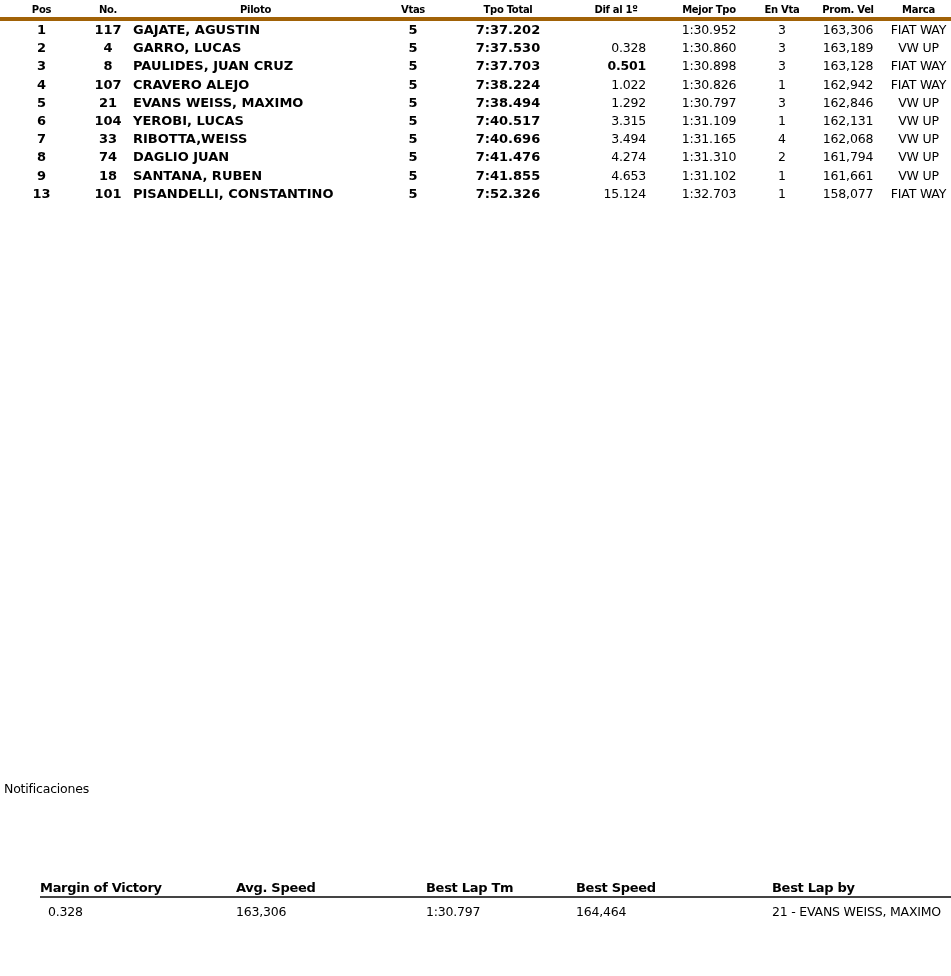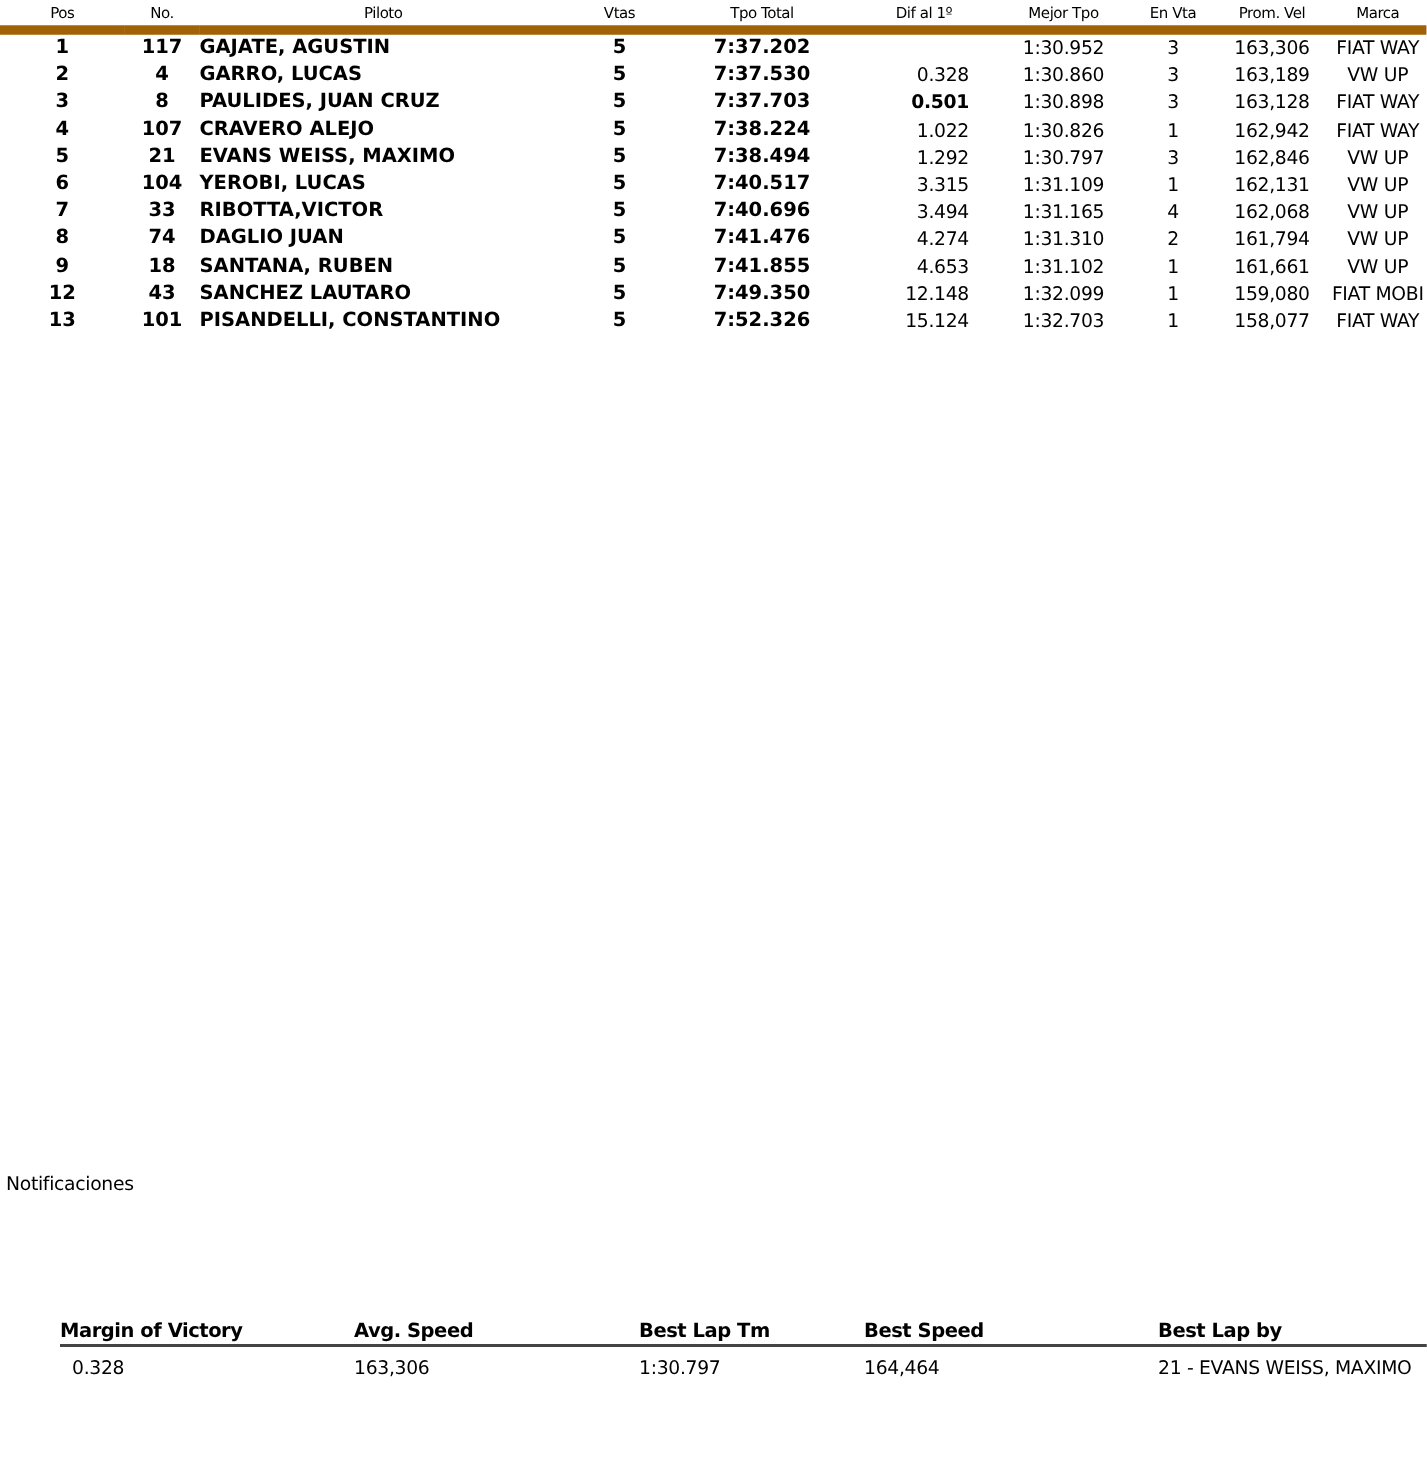--- a/index.html
+++ b/index.html
@@ -18,26 +18,26 @@
     .results {
       position: absolute;
       top: 3px;
       left: 0;
       width: 951px;
       border-collapse: collapse;
       table-layout: fixed;
     }
     .results th {
       font-family: "DejaVu Sans", sans-serif;
-      font-weight: normal;
+      font-weight: bold;
       font-size: 10px;
       letter-spacing: -0.3px;
       height: 14px;
       padding: 0;
-      border-bottom: 6px solid #a16207;
+      border-bottom: 4px solid #a16207;
       white-space: nowrap;
       line-height: 14px;
     }
     .results td {
       height: 18.2px;
       padding: 0;
       font-size: 12.5px;
       line-height: 18px;
       white-space: nowrap;
     }
@@ -193,21 +193,21 @@
         <td class="c b">7:40.517</td>
         <td class="r n" style="padding-right: 18px;">3.315</td>
         <td class="c n">1:31.109</td>
         <td class="c n">1</td>
         <td class="c n">162,131</td>
         <td class="c n">VW UP</td>
       </tr>
       <tr>
         <td class="c b">7</td>
         <td class="c b">33</td>
-        <td class="l b">RIBOTTA,VICTOR</td>
+        <td class="l b">RIBOTTA,WEISS</td>
         <td class="c b">5</td>
         <td class="c b">7:40.696</td>
         <td class="r n" style="padding-right: 18px;">3.494</td>
         <td class="c n">1:31.165</td>
         <td class="c n">4</td>
         <td class="c n">162,068</td>
         <td class="c n">VW UP</td>
       </tr>
       <tr>
         <td class="c b">8</td>
@@ -225,32 +225,20 @@
         <td class="c b">9</td>
         <td class="c b">18</td>
         <td class="l b">SANTANA, RUBEN</td>
         <td class="c b">5</td>
         <td class="c b">7:41.855</td>
         <td class="r n" style="padding-right: 18px;">4.653</td>
         <td class="c n">1:31.102</td>
         <td class="c n">1</td>
         <td class="c n">161,661</td>
         <td class="c n">VW UP</td>
-      </tr>
-      <tr>
-        <td class="c b">12</td>
-        <td class="c b">43</td>
-        <td class="l b">SANCHEZ LAUTARO</td>
-        <td class="c b">5</td>
-        <td class="c b">7:49.350</td>
-        <td class="r n" style="padding-right: 18px;">12.148</td>
-        <td class="c n">1:32.099</td>
-        <td class="c n">1</td>
-        <td class="c n">159,080</td>
-        <td class="c n">FIAT MOBI</td>
       </tr>
       <tr>
         <td class="c b">13</td>
         <td class="c b">101</td>
         <td class="l b">PISANDELLI, CONSTANTINO</td>
         <td class="c b">5</td>
         <td class="c b">7:52.326</td>
         <td class="r n" style="padding-right: 18px;">15.124</td>
         <td class="c n">1:32.703</td>
         <td class="c n">1</td>

